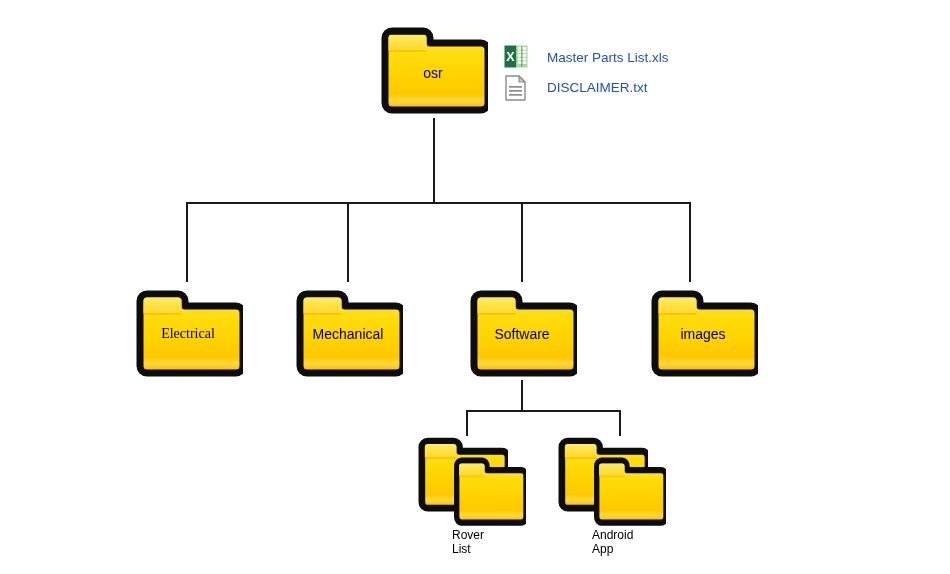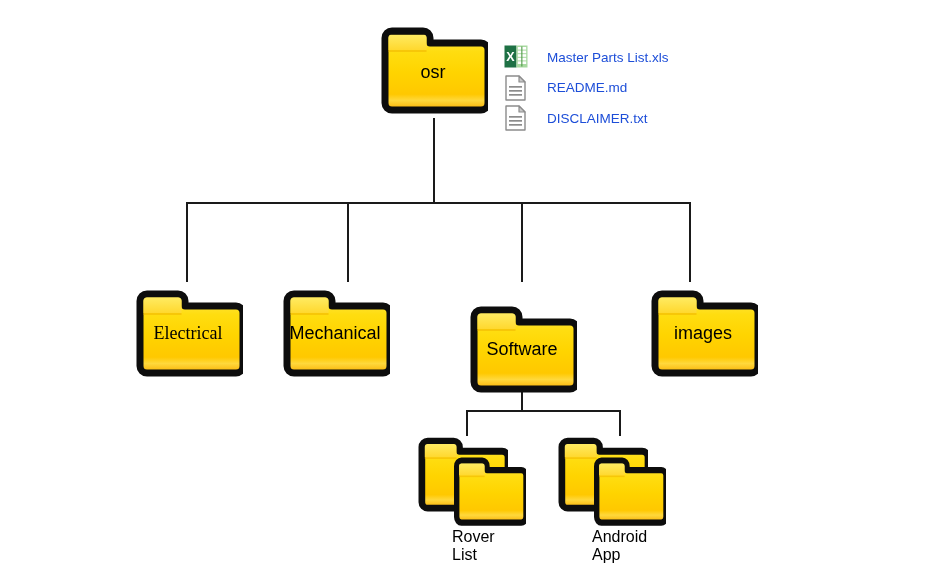--- a/index.html
+++ b/index.html
@@ -36,40 +36,40 @@
   }
   .folder .svgwrap { position: absolute; inset: 0; }
   .folder svg { display: block; width: 100%; height: 100%; }
   .folder .flabel {
     position: absolute;
     left: 0;
     right: 0;
     top: 50%;
     transform: translateY(-50%);
     text-align: center;
-    font-size: 18px;
+    font-size: 14px;
     color: #000000;
     line-height: 1.18;
     pointer-events: none;
     padding: 0 6px;
     box-sizing: border-box;
   }
   .folder.root { width: 110px; height: 92px; }
   .folder.root .flabel { top: 52%; }
 
   
   .folder-nested { position: absolute; width: 110px; height: 92px; }
   .folder-nested .big {
     position: absolute; left: 0; top: 0; width: 92px; height: 78px;
   }
   .folder-nested .small {
     position: absolute; left: 36px; top: 20px; width: 74px; height: 72px;
   }
   .folder-nested .small .flabel {
-    font-size: 16px;
+    font-size: 12px;
     top: 56%;
   }
 
   
   .file-list {
     position: absolute;
     left: 503px;
     top: 42px;
     width: 300px;
   }
@@ -151,32 +151,20 @@
           <rect x="14.8" y="11.2" width="8.4" height="2.6" fill="#ffffff"></rect>
           <rect x="14.8" y="14.8" width="8.4" height="2.6" fill="#ffffff"></rect>
           <rect x="14.8" y="18.4" width="8.4" height="2.6" fill="#ffffff"></rect>
           <rect x="18.3" y="3.5" width="1.1" height="20" fill="#4f9a46"></rect>
           <text x="7.4" y="18.2" font-family="'Liberation Sans',sans-serif" font-size="12.5" font-weight="bold" fill="#ffffff" text-anchor="middle">X</text>
         </svg>
       </span>
       <span class="file-name">Master Parts List.xls</span>
     </div>
 
-    <div class="file-row">
-      <span class="file-icon">
-        <svg viewBox="0 0 26 28">
-          <path d="M3,2 h13 l6,6 v18 h-19 z" fill="#ffffff" stroke="#8c8c8c" stroke-width="1.4" stroke-linejoin="round"></path>
-          <path d="M16,2 l6,6 h-6 z" fill="#c9c9c9" stroke="#8c8c8c" stroke-width="1.2" stroke-linejoin="round"></path>
-          <rect x="6" y="12" width="13" height="1.7" fill="#8c8c8c"></rect>
-          <rect x="6" y="16" width="13" height="1.7" fill="#8c8c8c"></rect>
-          <rect x="6" y="20" width="13" height="1.7" fill="#8c8c8c"></rect>
-        </svg>
-      </span>
-      <span class="file-name">README.md</span>
-    </div>
 
 
     <div class="file-row">
       <span class="file-icon">
         <svg viewBox="0 0 26 28">
           <path d="M3,2 h13 l6,6 v18 h-19 z" fill="#ffffff" stroke="#8c8c8c" stroke-width="1.4" stroke-linejoin="round"></path>
           <path d="M16,2 l6,6 h-6 z" fill="#c9c9c9" stroke="#8c8c8c" stroke-width="1.2" stroke-linejoin="round"></path>
           <rect x="6" y="12" width="13" height="1.7" fill="#8c8c8c"></rect>
           <rect x="6" y="16" width="13" height="1.7" fill="#8c8c8c"></rect>
           <rect x="6" y="20" width="13" height="1.7" fill="#8c8c8c"></rect>
@@ -205,21 +193,21 @@
           </linearGradient>
         </defs>
         <path d="M7,13 a7,7 0 0 1 7,-7 h31 a7,7 0 0 1 7,7 v5 h51 a7,7 0 0 1 7,7 v53 a7,7 0 0 1 -7,7 h-89 a7,7 0 0 1 -7,-7 z" fill="url(#gF1)" stroke="#0d0d0d" stroke-width="7" stroke-linejoin="round"></path>
         <path d="M10.5,13 a3.5,3.5 0 0 1 3.5,-3.5 h31 a3.5,3.5 0 0 1 3.5,3.5 v12 h-38 z" fill="url(#gT1)"></path>
         <path d="M10.5,25 h38 v2 h-38 z" fill="#f0b400" opacity="0.55"></path>
       </svg>
     </span>
     <div class="flabel">Electrical</div>
   </div>
 
-  <div class="folder" style="left:280px; top:288px;">
+  <div class="folder" style="left:293px; top:288px;">
     <span class="svgwrap">
       <svg viewBox="0 0 110 92" preserveAspectRatio="none">
         <defs>
           <linearGradient id="gF2" x1="0" y1="0" x2="0" y2="1">
             <stop offset="0%" stop-color="#ffe851"></stop>
               <stop offset="26%" stop-color="#ffdd10"></stop>
             <stop offset="52%" stop-color="#ffd400"></stop>
               <stop offset="80%" stop-color="#ffc800"></stop>
             <stop offset="88%" stop-color="#ffd83c"></stop>
               <stop offset="100%" stop-color="#f9ae00"></stop>
@@ -230,21 +218,21 @@
           </linearGradient>
         </defs>
         <path d="M7,13 a7,7 0 0 1 7,-7 h31 a7,7 0 0 1 7,7 v5 h51 a7,7 0 0 1 7,7 v53 a7,7 0 0 1 -7,7 h-89 a7,7 0 0 1 -7,-7 z" fill="url(#gF2)" stroke="#0d0d0d" stroke-width="7" stroke-linejoin="round"></path>
         <path d="M10.5,13 a3.5,3.5 0 0 1 3.5,-3.5 h31 a3.5,3.5 0 0 1 3.5,3.5 v12 h-38 z" fill="url(#gT2)"></path>
         <path d="M10.5,25 h38 v2 h-38 z" fill="#f0b400" opacity="0.55"></path>
       </svg>
     </span>
     <div class="flabel">Mechanical</div>
   </div>
 
-  <div class="folder" style="left:467px; top:304px;">
+  <div class="folder" style="left:467px; top:288px;">
     <span class="svgwrap">
       <svg viewBox="0 0 110 92" preserveAspectRatio="none">
         <defs>
           <linearGradient id="gF3" x1="0" y1="0" x2="0" y2="1">
             <stop offset="0%" stop-color="#ffe851"></stop>
               <stop offset="26%" stop-color="#ffdd10"></stop>
             <stop offset="52%" stop-color="#ffd400"></stop>
               <stop offset="80%" stop-color="#ffc800"></stop>
             <stop offset="88%" stop-color="#ffd83c"></stop>
               <stop offset="100%" stop-color="#f9ae00"></stop>

